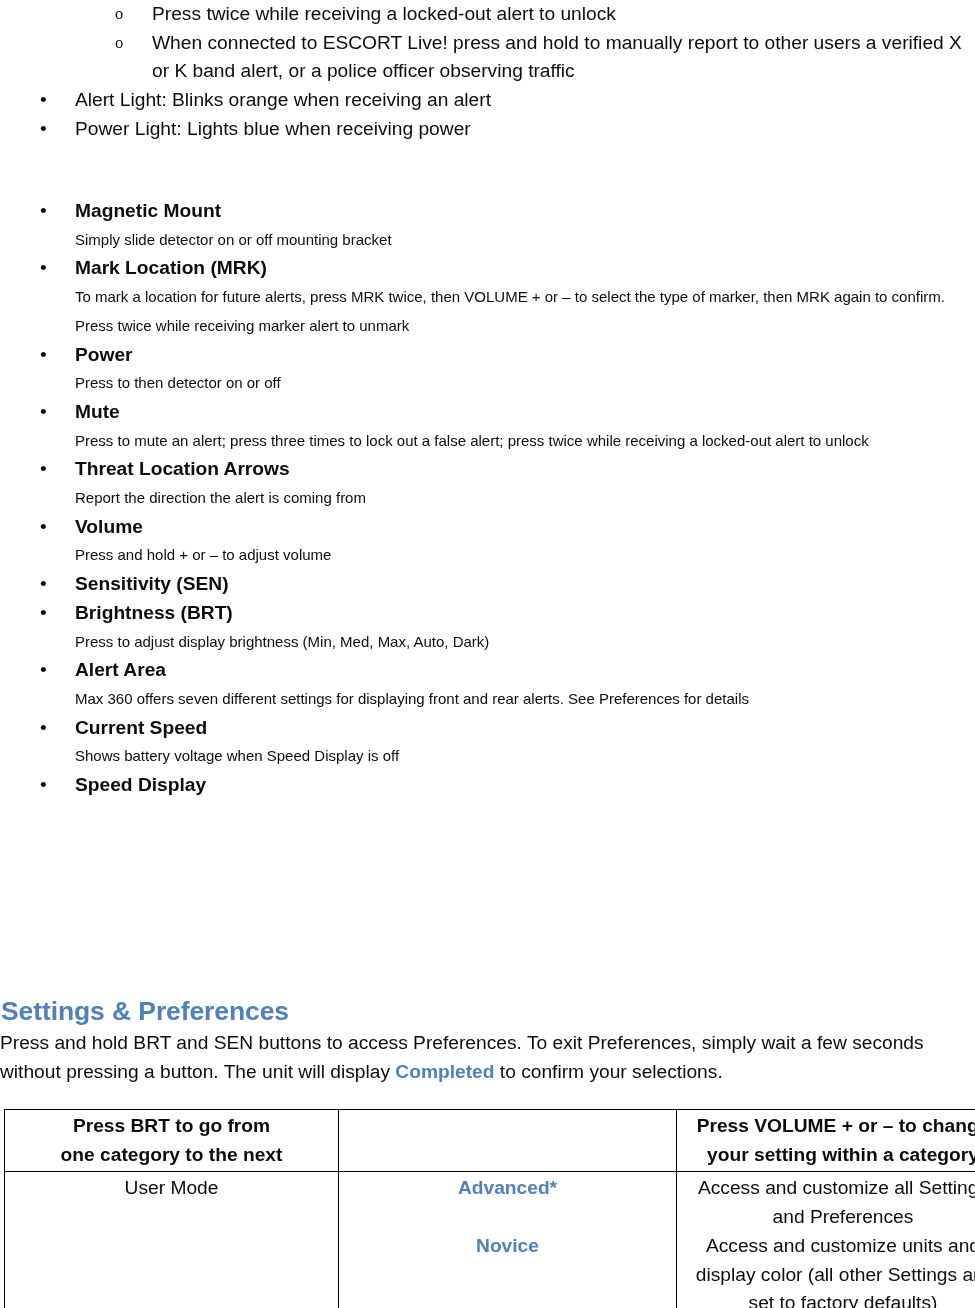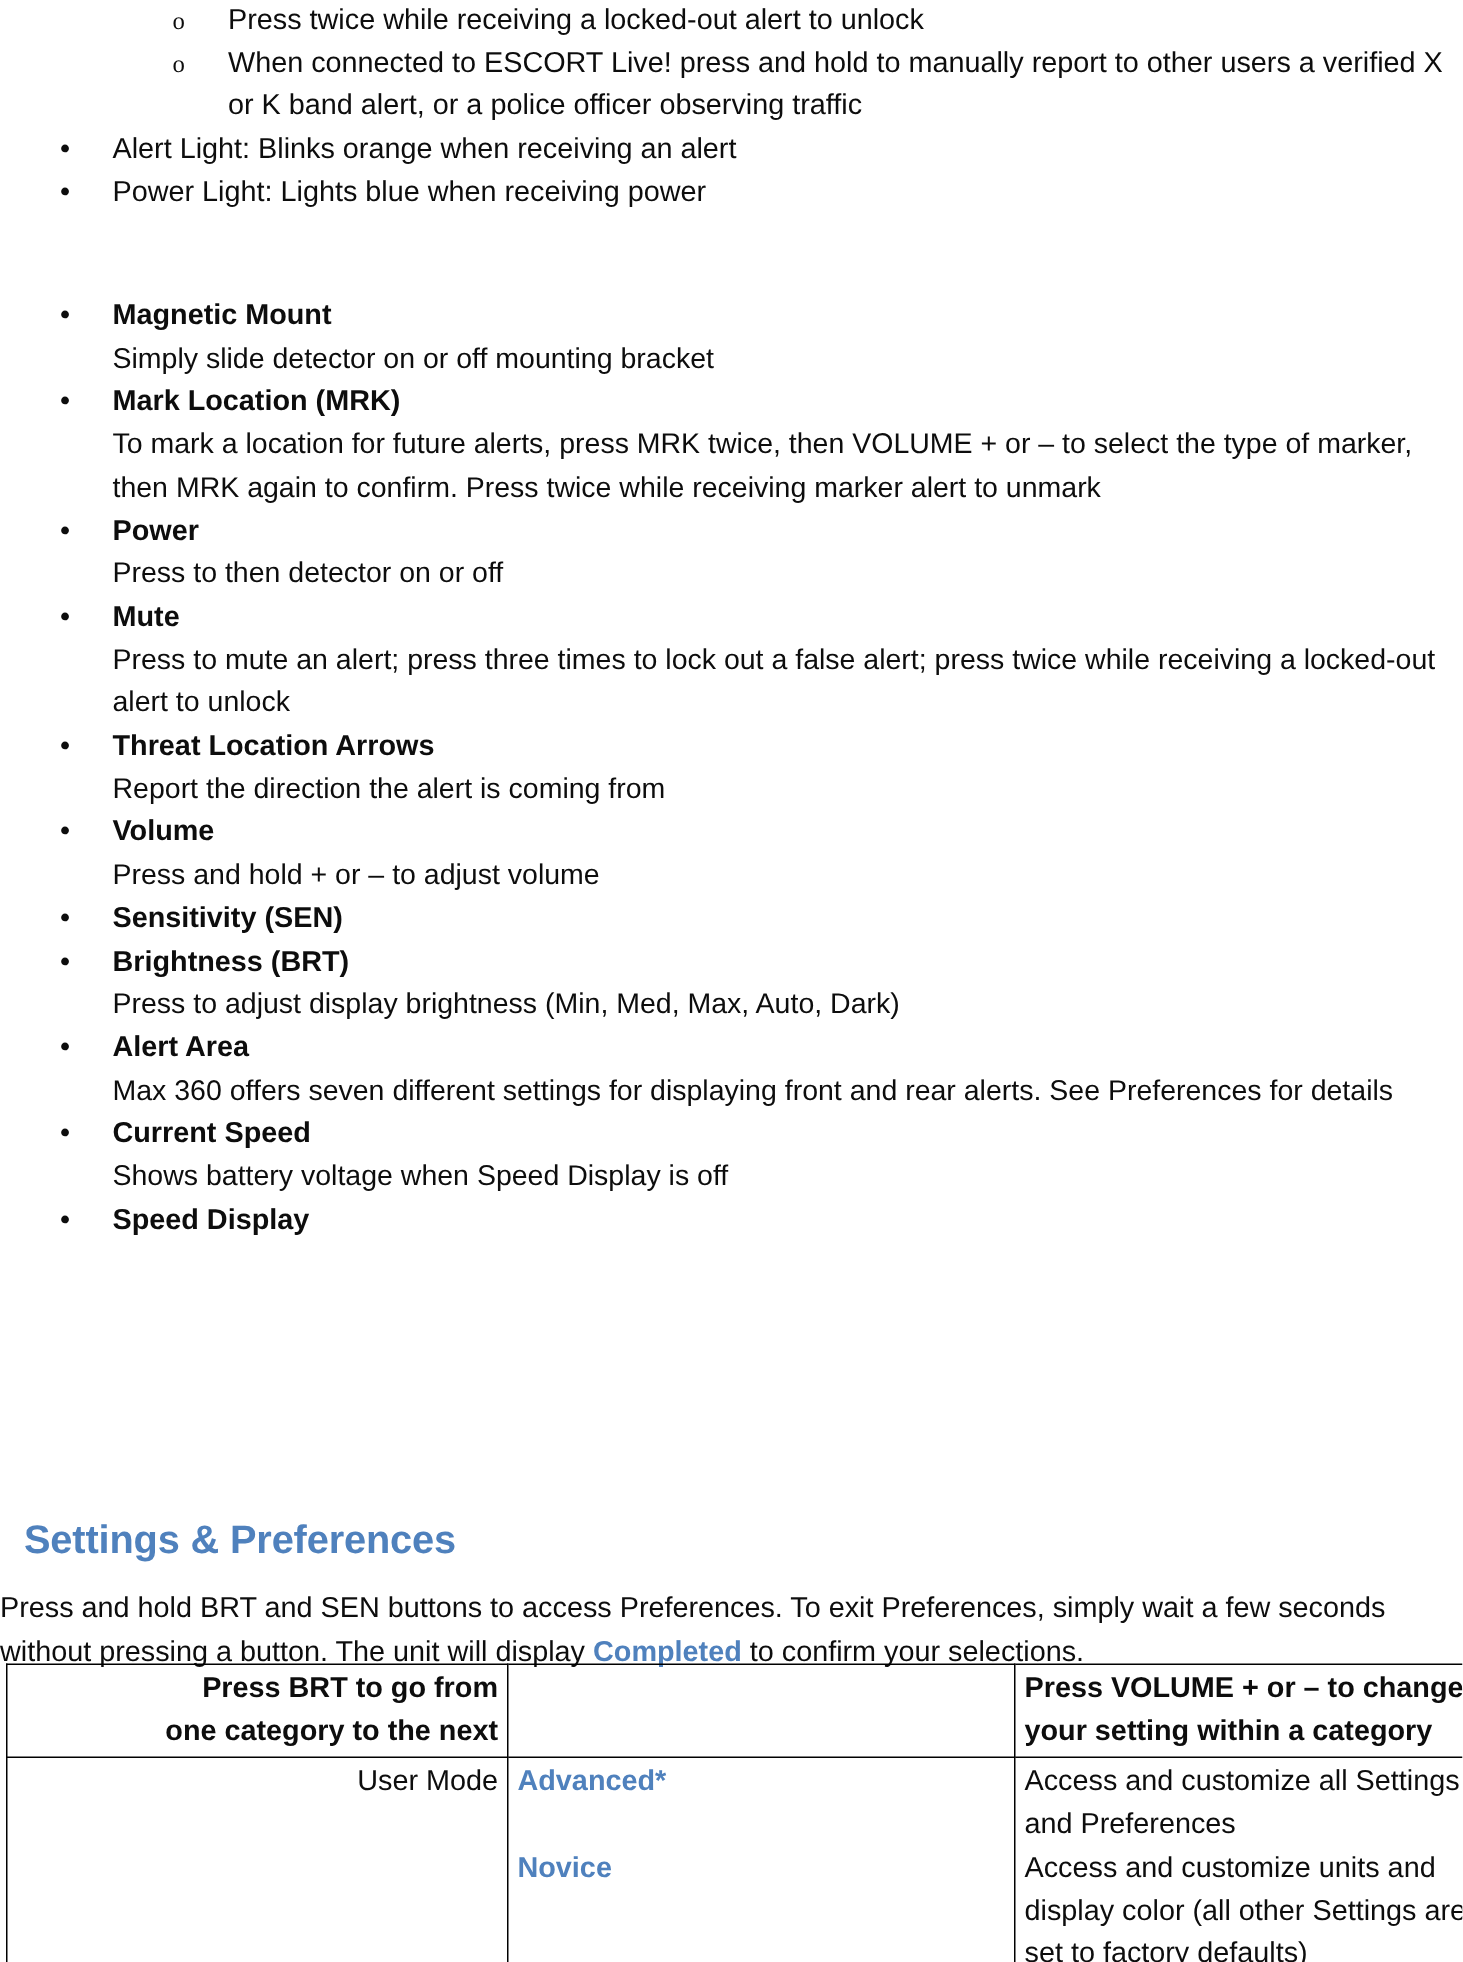--- a/index.html
+++ b/index.html
@@ -52,28 +52,28 @@
   .li2 > .bullet {
     position: absolute;
     left: 115px;
     top: 0;
     font-size: 16.5px;
     line-height: 28.7px;
     font-family: "Liberation Serif", serif;
   }
   .desc {
     padding-left: 75px;
-    font-size: 19px;
+    font-size: 15px;
     line-height: 28.7px;
   }
   .bold { font-weight: bold; }
   .blue-bold { color: #4F81BD; font-weight: bold; }
 
   h1.section-title {
-    margin: 16px;
+    margin: 1px;
     font-size: 26.5px;
     line-height: 34px;
     font-weight: bold;
     color: #4F81BD;
     letter-spacing: -0.1px;
   }
   p.para {
     margin: 0;
     font-size: 19.2px;
     line-height: 28.7px;
@@ -85,20 +85,21 @@
     width: 966px;
     margin-left: 4px;
     table-layout: fixed;
     font-size: 19.2px;
   }
   table.settings-table td {
     border: 1.4px solid #000000;
     vertical-align: top;
     padding: 2px 6px 2px 6px;
     line-height: 28.7px;
+    text-align: center;
   }
   td.c1 { width: 321px; text-align: right; }
   td.c2 { width: 325px; text-align: left; }
   td.c3 { width: 320px; text-align: left; }
   .th { font-weight: bold; }
   .opt-row { min-height: 28.7px; }
   .opt-gap { height: 28.7px; }
 </style>
 </head>
 <body>

